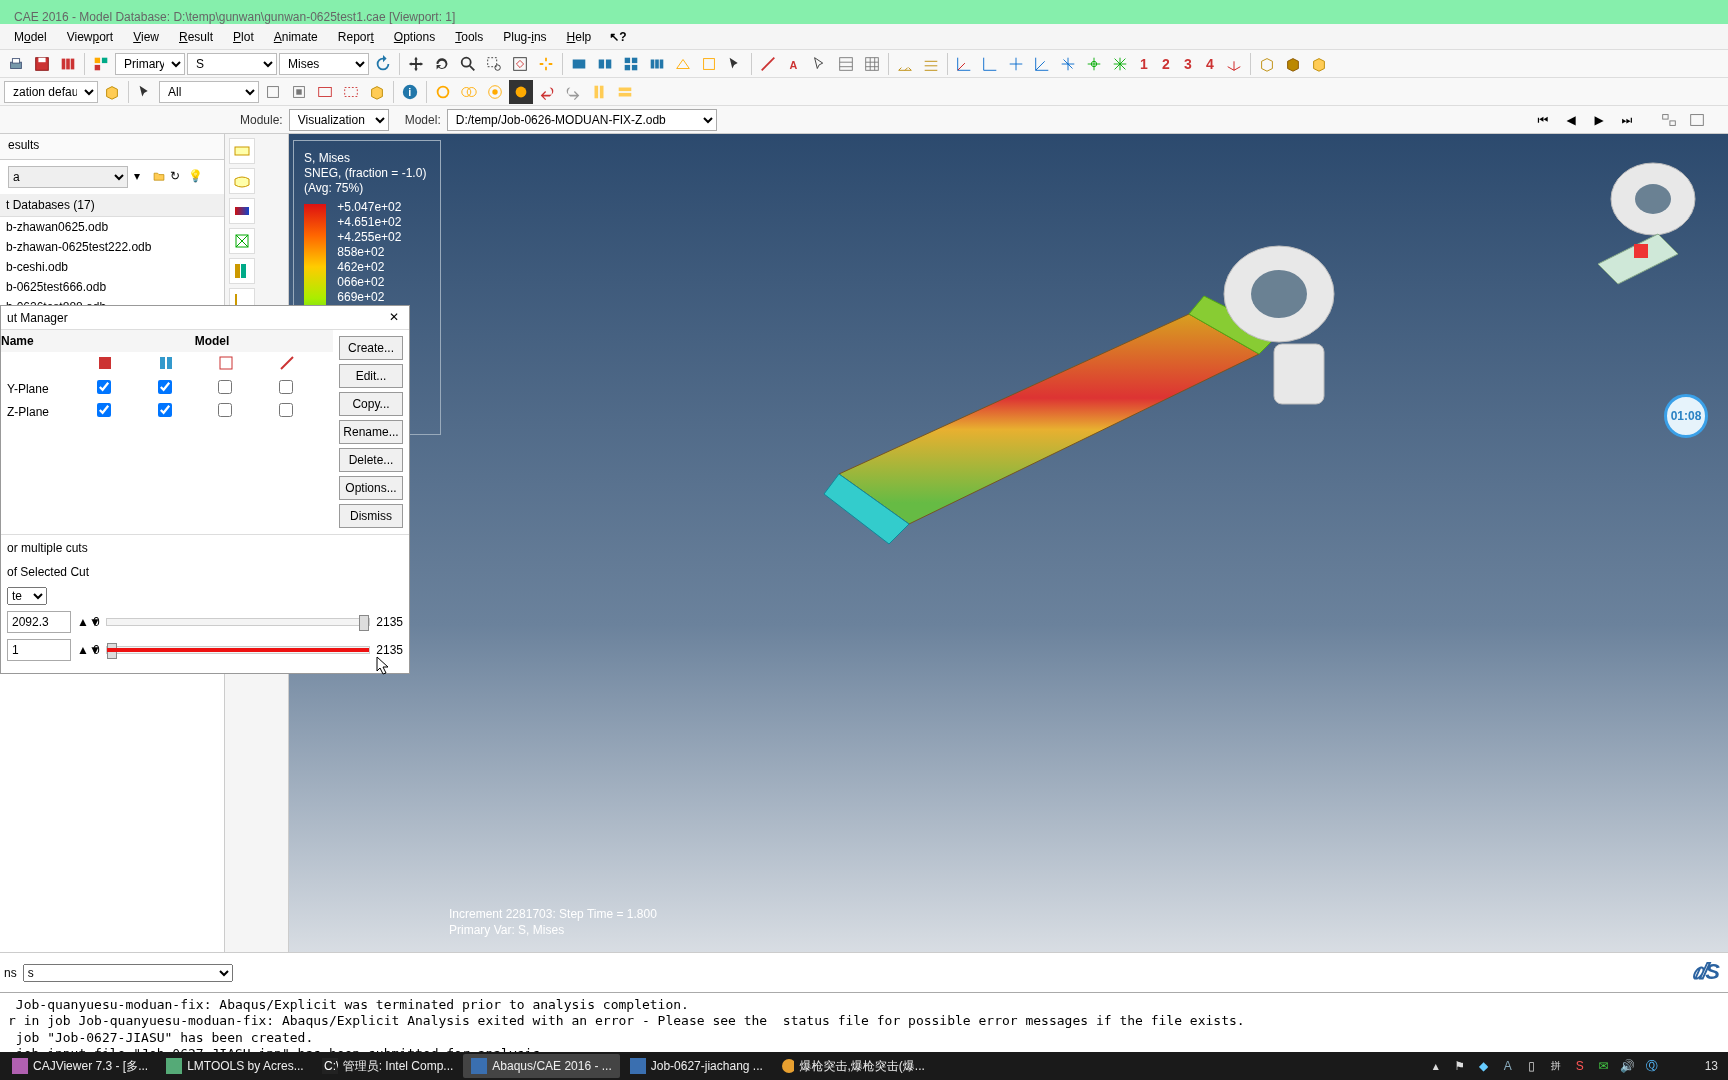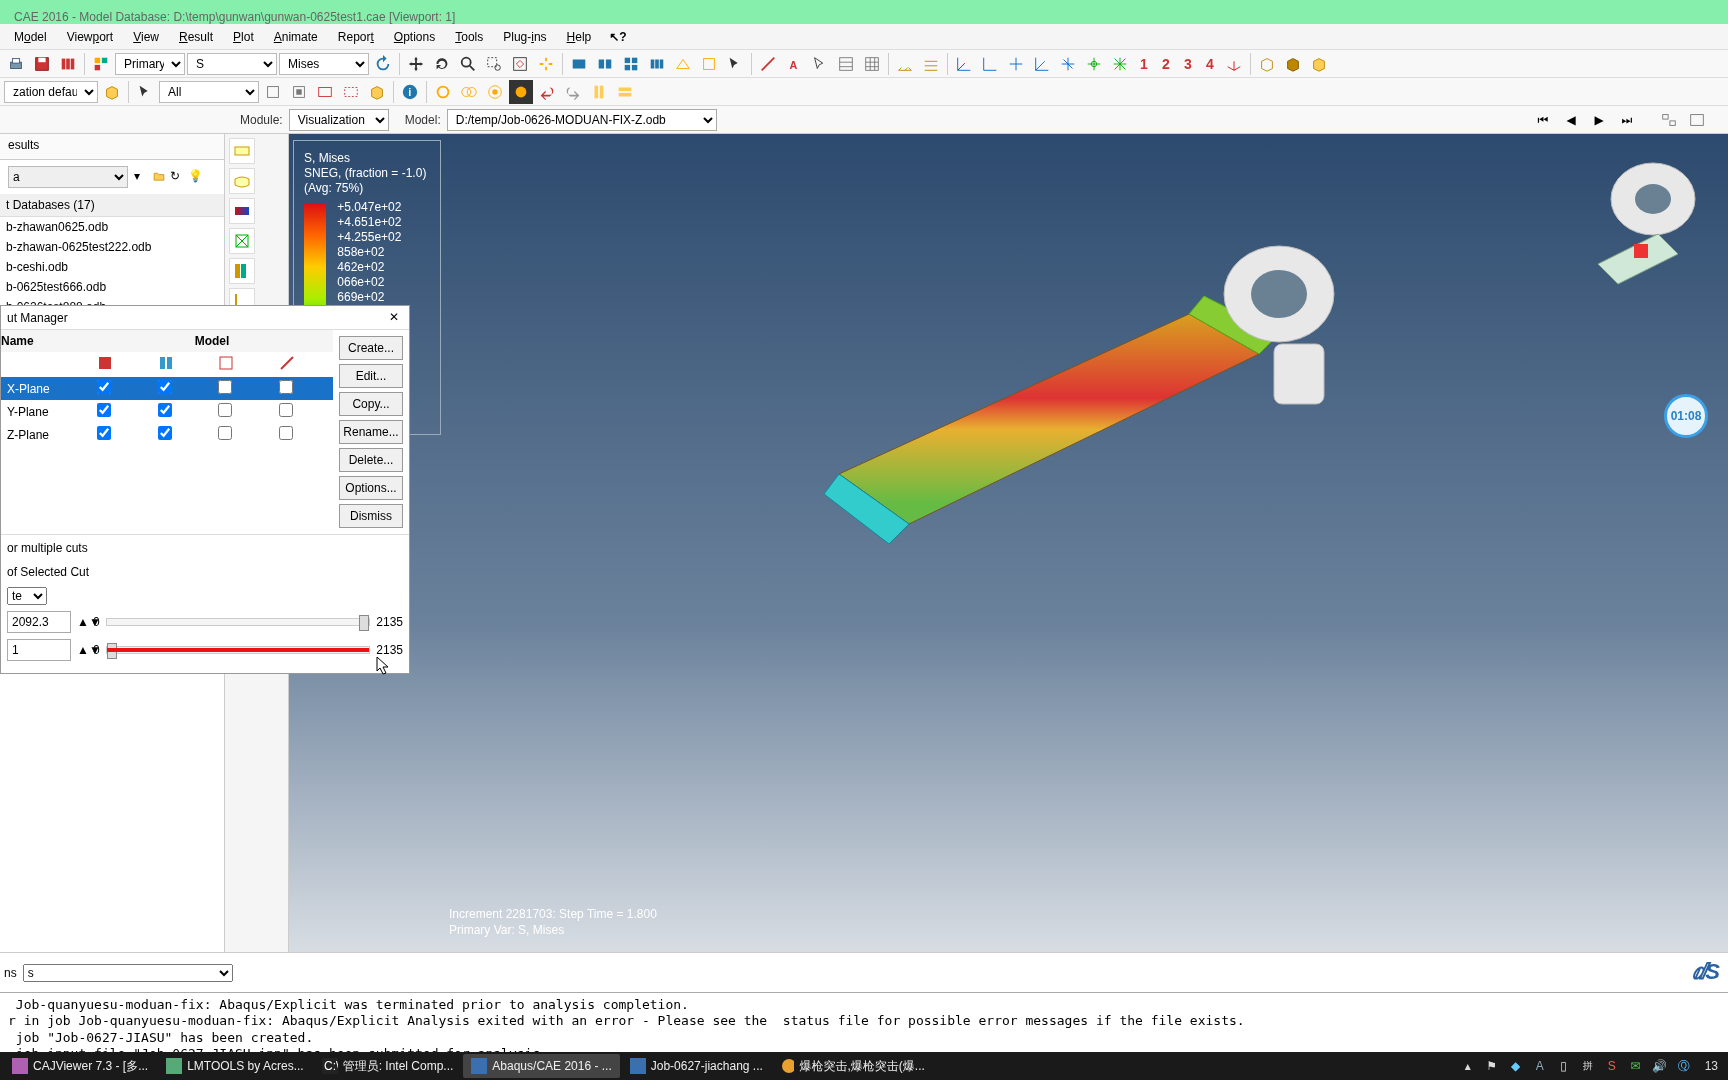--- a/index.html
+++ b/index.html
@@ -627,27 +627,20 @@
           <td><svg width="16" height="16">
                   <rect x="2" y="2" width="5" height="12" fill="#39c"></rect>
                   <rect x="9" y="2" width="5" height="12" fill="#39c"></rect>
                 </svg></td>
           <td><svg width="16" height="16">
                   <rect x="2" y="2" width="12" height="12" fill="none" stroke="#c33"></rect>
                 </svg></td>
           <td><svg width="16" height="16">
                   <path d="M2 14L14 2" stroke="#c33" stroke-width="2"></path>
                 </svg></td>
-        </tr>
-        <tr class="sel">
-          <td>X-Plane</td>
-          <td><input type="checkbox" class="chk" checked="" style=""></td>
-          <td><input type="checkbox" class="chk" checked="" style=""></td>
-          <td><input type="checkbox" class="chk" style=""></td>
-          <td><input type="checkbox" class="chk" style=""></td>
         </tr>
         <tr>
           <td>Y-Plane</td>
           <td><input type="checkbox" class="chk" checked="" style=""></td>
           <td><input type="checkbox" class="chk" checked="" style=""></td>
           <td><input type="checkbox" class="chk" style=""></td>
           <td><input type="checkbox" class="chk" style=""></td>
         </tr>
         <tr>
           <td>Z-Plane</td>
@@ -743,15 +736,15 @@
     <span class="ti">▴</span>
     <span class="ti">⚑</span>
     <span class="ti" style="color:#6cf">◆</span>
     <span class="ti" style="color:#8ab">A</span>
     <span class="ti">▯</span>
     <span class="ti" style="font-size:10px;">拼</span>
     <span class="ti" style="color:#f55">S</span>
     <span class="ti" style="color:#4c4">✉</span>
     <span class="ti">🔊</span>
     <span class="ti" style="color:#5bf">Ⓠ</span>
-    <span style="padding:0 6px;">13</span>
+    <span style="padding:0 6px;margin-left:32px;">13</span>
   </div>
 </div>
 
 </body></html>

